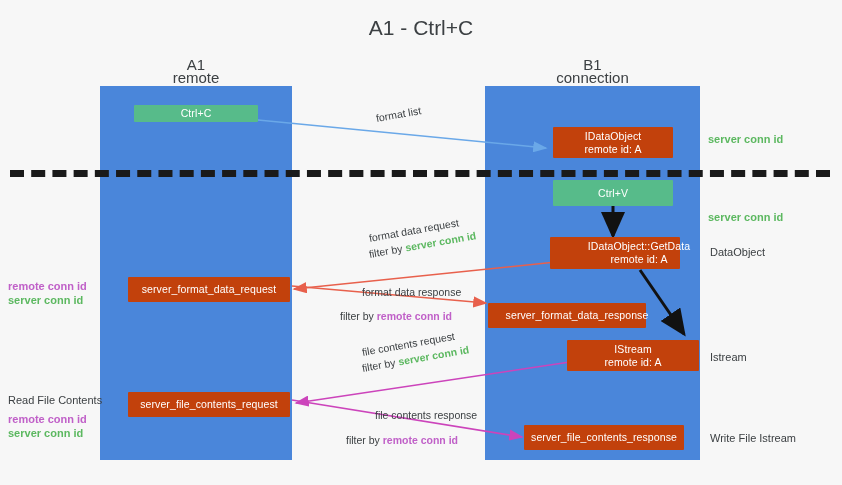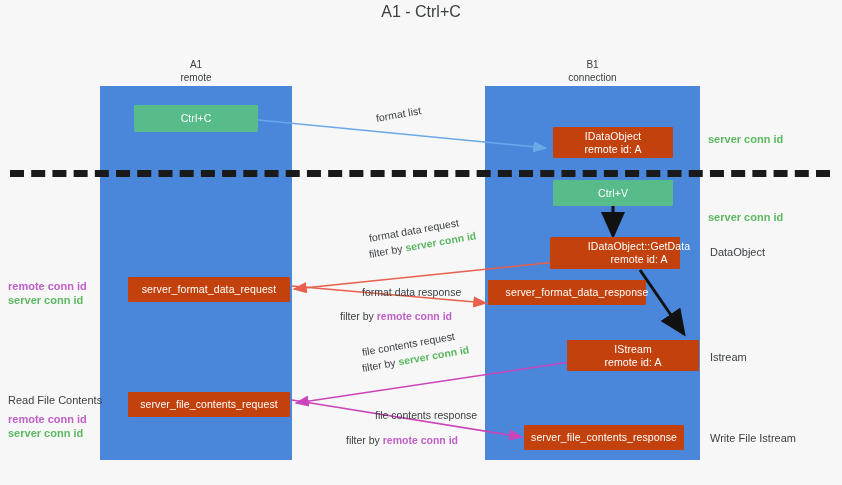--- a/index.html
+++ b/index.html
@@ -10,28 +10,28 @@
     font-family:"Liberation Sans",sans-serif;
     color:#3c4043;
     overflow:hidden;
   }
   #stage{position:relative;width:842px;height:485px;}
 
   .abs{position:absolute;}
 
   
   #title{
-    left:0;top:2px;width:842px;
-    text-align:center;font-size:16px;line-height:20px;color:#3c4043;
+    left:0;top:18px;width:842px;
+    text-align:center;font-size:21px;line-height:20px;color:#3c4043;
   }
   #title div{white-space:pre;}
 
   
   .lane-head{
-    text-align:center;font-size:10px;line-height:13px;color:#3c4043;
+    text-align:center;font-size:15px;line-height:13px;color:#3c4043;
   }
 
   
   .lane{background:#4a86da;}
   #lane-a{left:100px;top:86px;width:192px;height:374px;}
   #lane-b{left:485px;top:86px;width:215px;height:374px;}
 
   
   .box{
     box-sizing:border-box;
@@ -109,21 +109,21 @@
 
     <line x1="556" y1="262" x2="294" y2="289" stroke="#e8604c" stroke-width="1.6" marker-end="url(#ah-red)"></line>
 
     <line x1="292" y1="286" x2="486" y2="303" stroke="#e8604c" stroke-width="1.6" marker-end="url(#ah-red)"></line>
 
     <line x1="570" y1="362" x2="296" y2="403" stroke="#cc44bb" stroke-width="1.6" marker-end="url(#ah-magenta)"></line>
 
     <line x1="292" y1="400" x2="522" y2="437" stroke="#cc44bb" stroke-width="1.6" marker-end="url(#ah-magenta)"></line>
   </svg>
 
-  <div class="abs box green" style="left:134px;top:105px;width:124px;height:27px;">
+  <div class="abs box green" style="left:134px;top:105px;width:124px;height:17px;">
     <span>Ctrl+C</span>
   </div>
 
   <div class="abs box orange" style="left:553px;top:127px;width:120px;height:31px;">
     <span>IDataObject</span>
     <span>remote id: A</span>
   </div>
 
   <div class="abs box green" style="left:553px;top:180px;width:120px;height:26px;">
     <span>Ctrl+V</span>
@@ -136,21 +136,21 @@
 
   <div class="abs box orange" style="left:567px;top:340px;width:132px;height:31px;">
     <span>IStream</span>
     <span>remote id: A</span>
   </div>
 
   <div class="abs box orange" style="left:128px;top:277px;width:162px;height:25px;">
     <span>server_format_data_request</span>
   </div>
 
-  <div class="abs box orange" style="left:488px;top:280px;width:158px;height:25px;padding-left:20px;">
+  <div class="abs box orange" style="left:488px;top:303px;width:158px;height:25px;padding-left:20px;">
     <span>server_format_data_response</span>
   </div>
 
   <div class="abs box orange" style="left:128px;top:392px;width:162px;height:25px;">
     <span>server_file_contents_request</span>
   </div>
 
   <div class="abs box orange" style="left:524px;top:425px;width:160px;height:25px;">
     <span>server_file_contents_response</span>
   </div>

